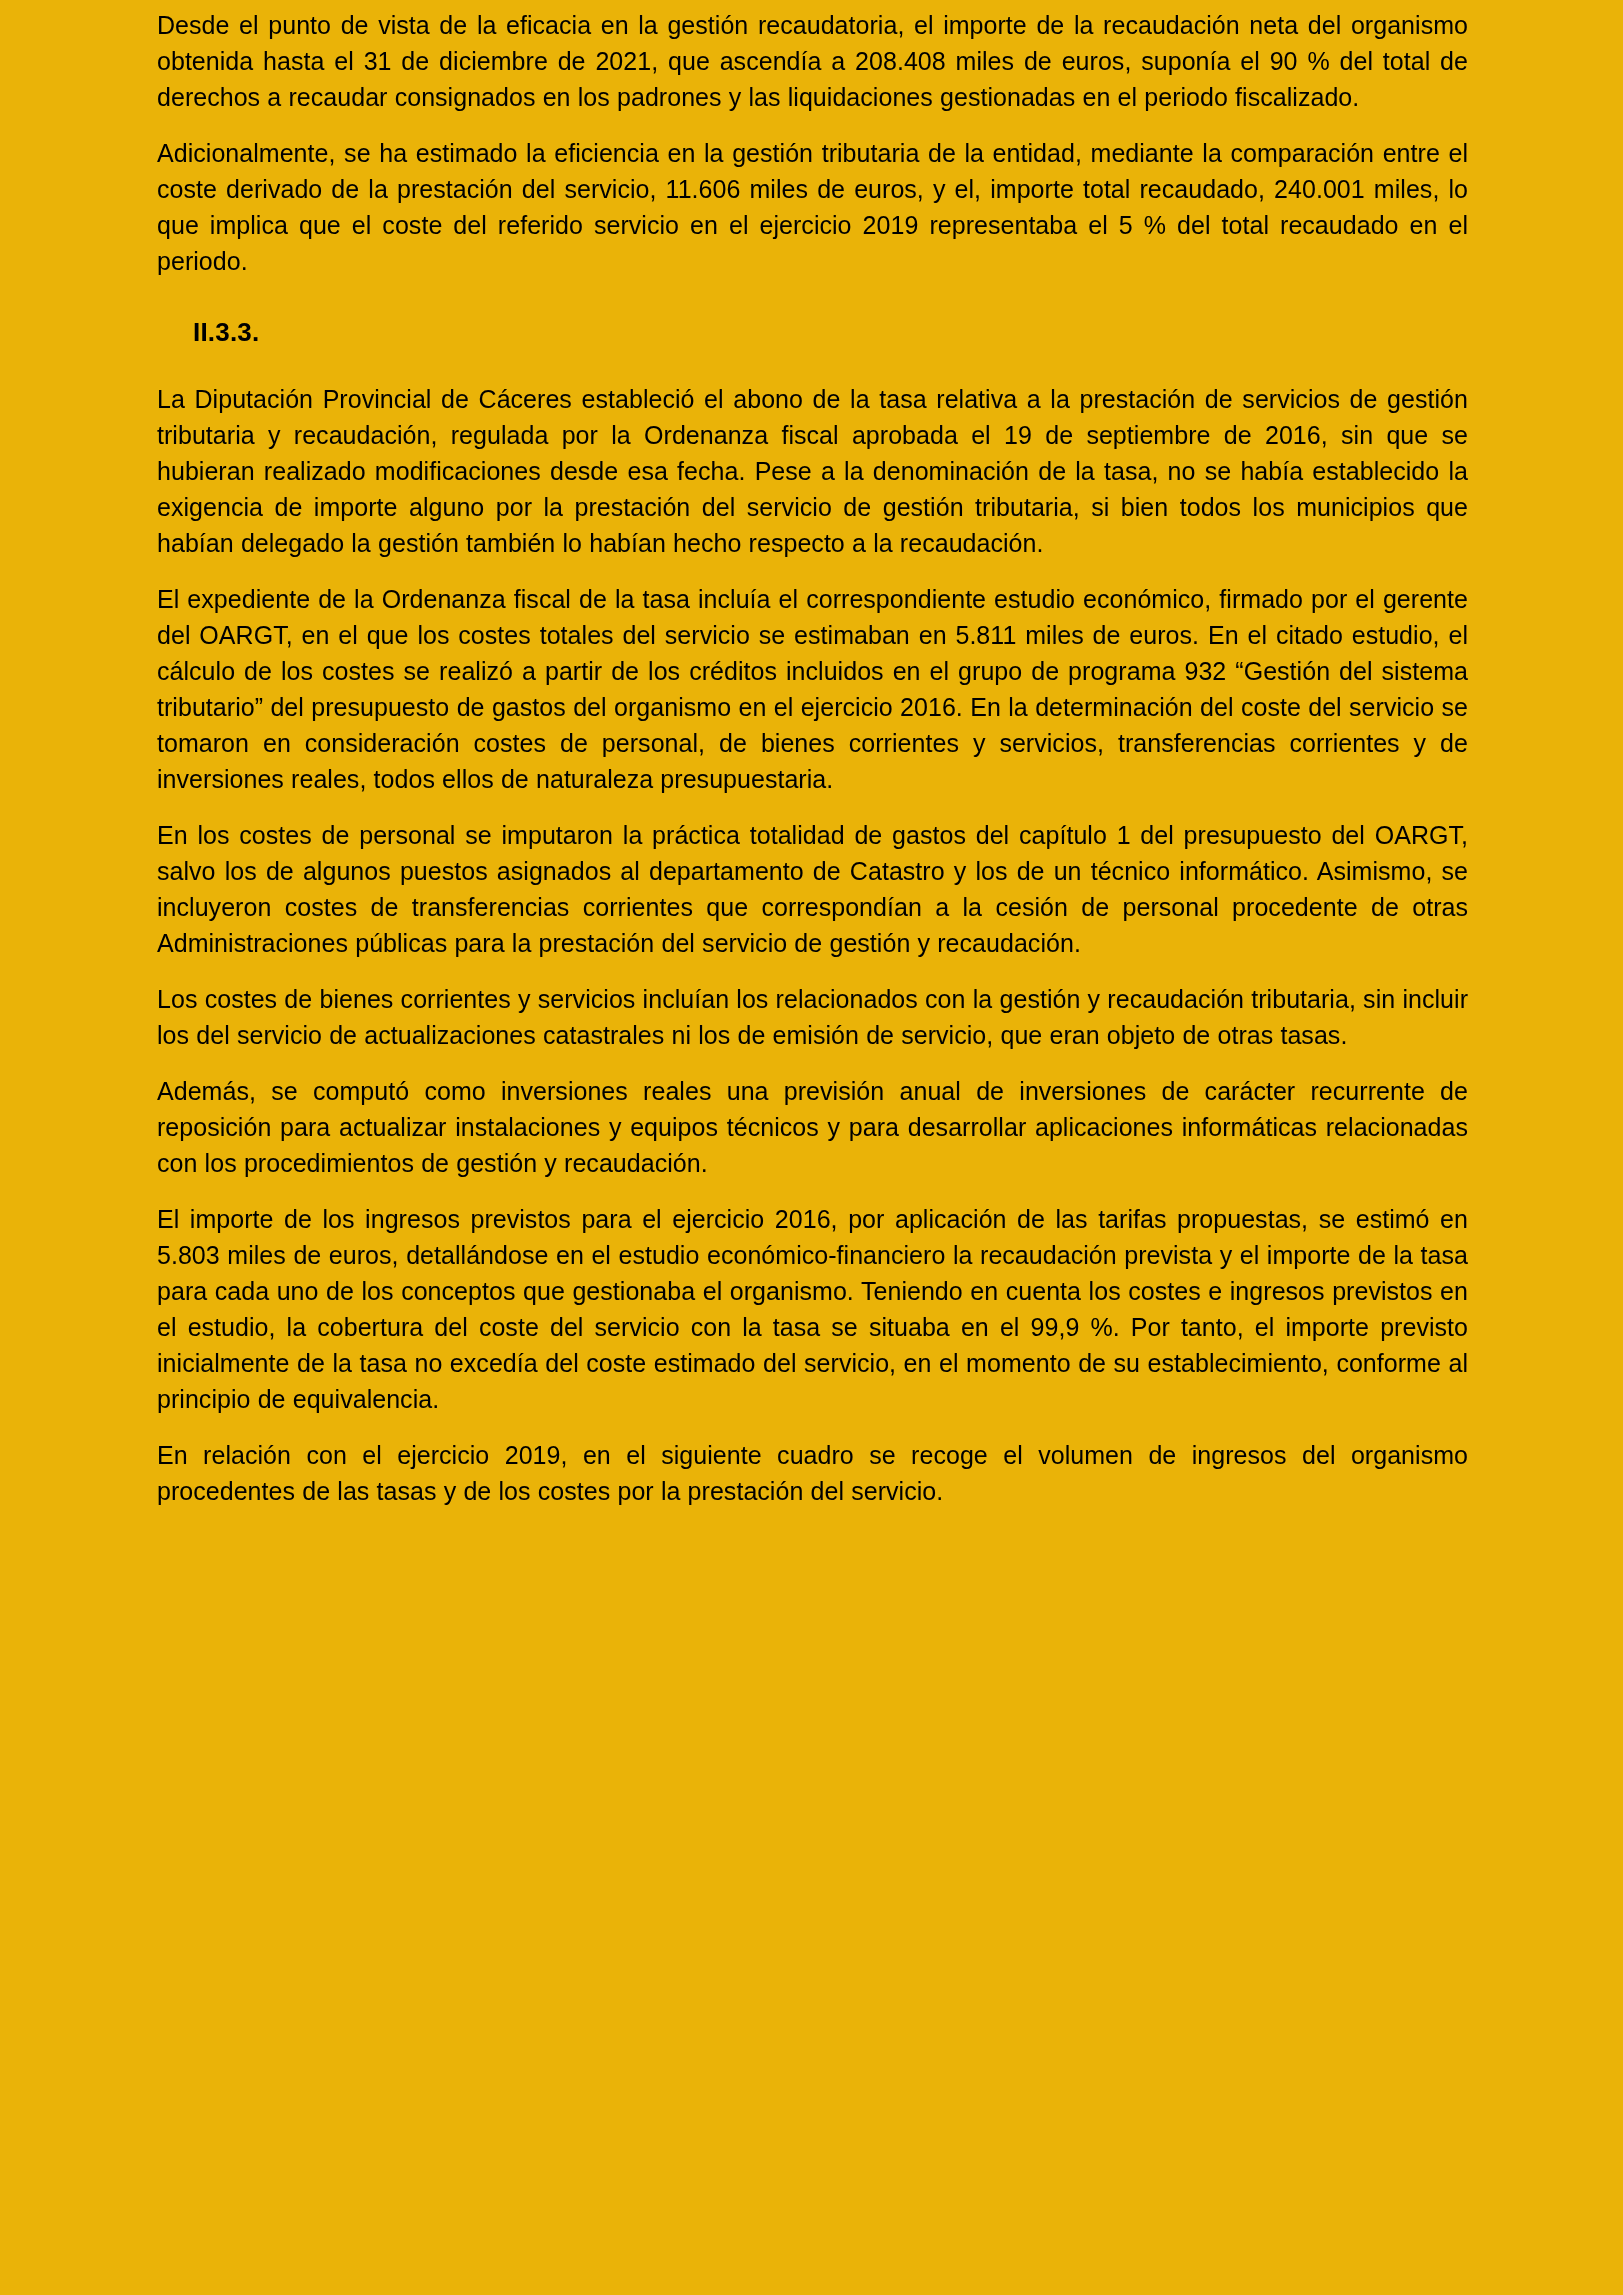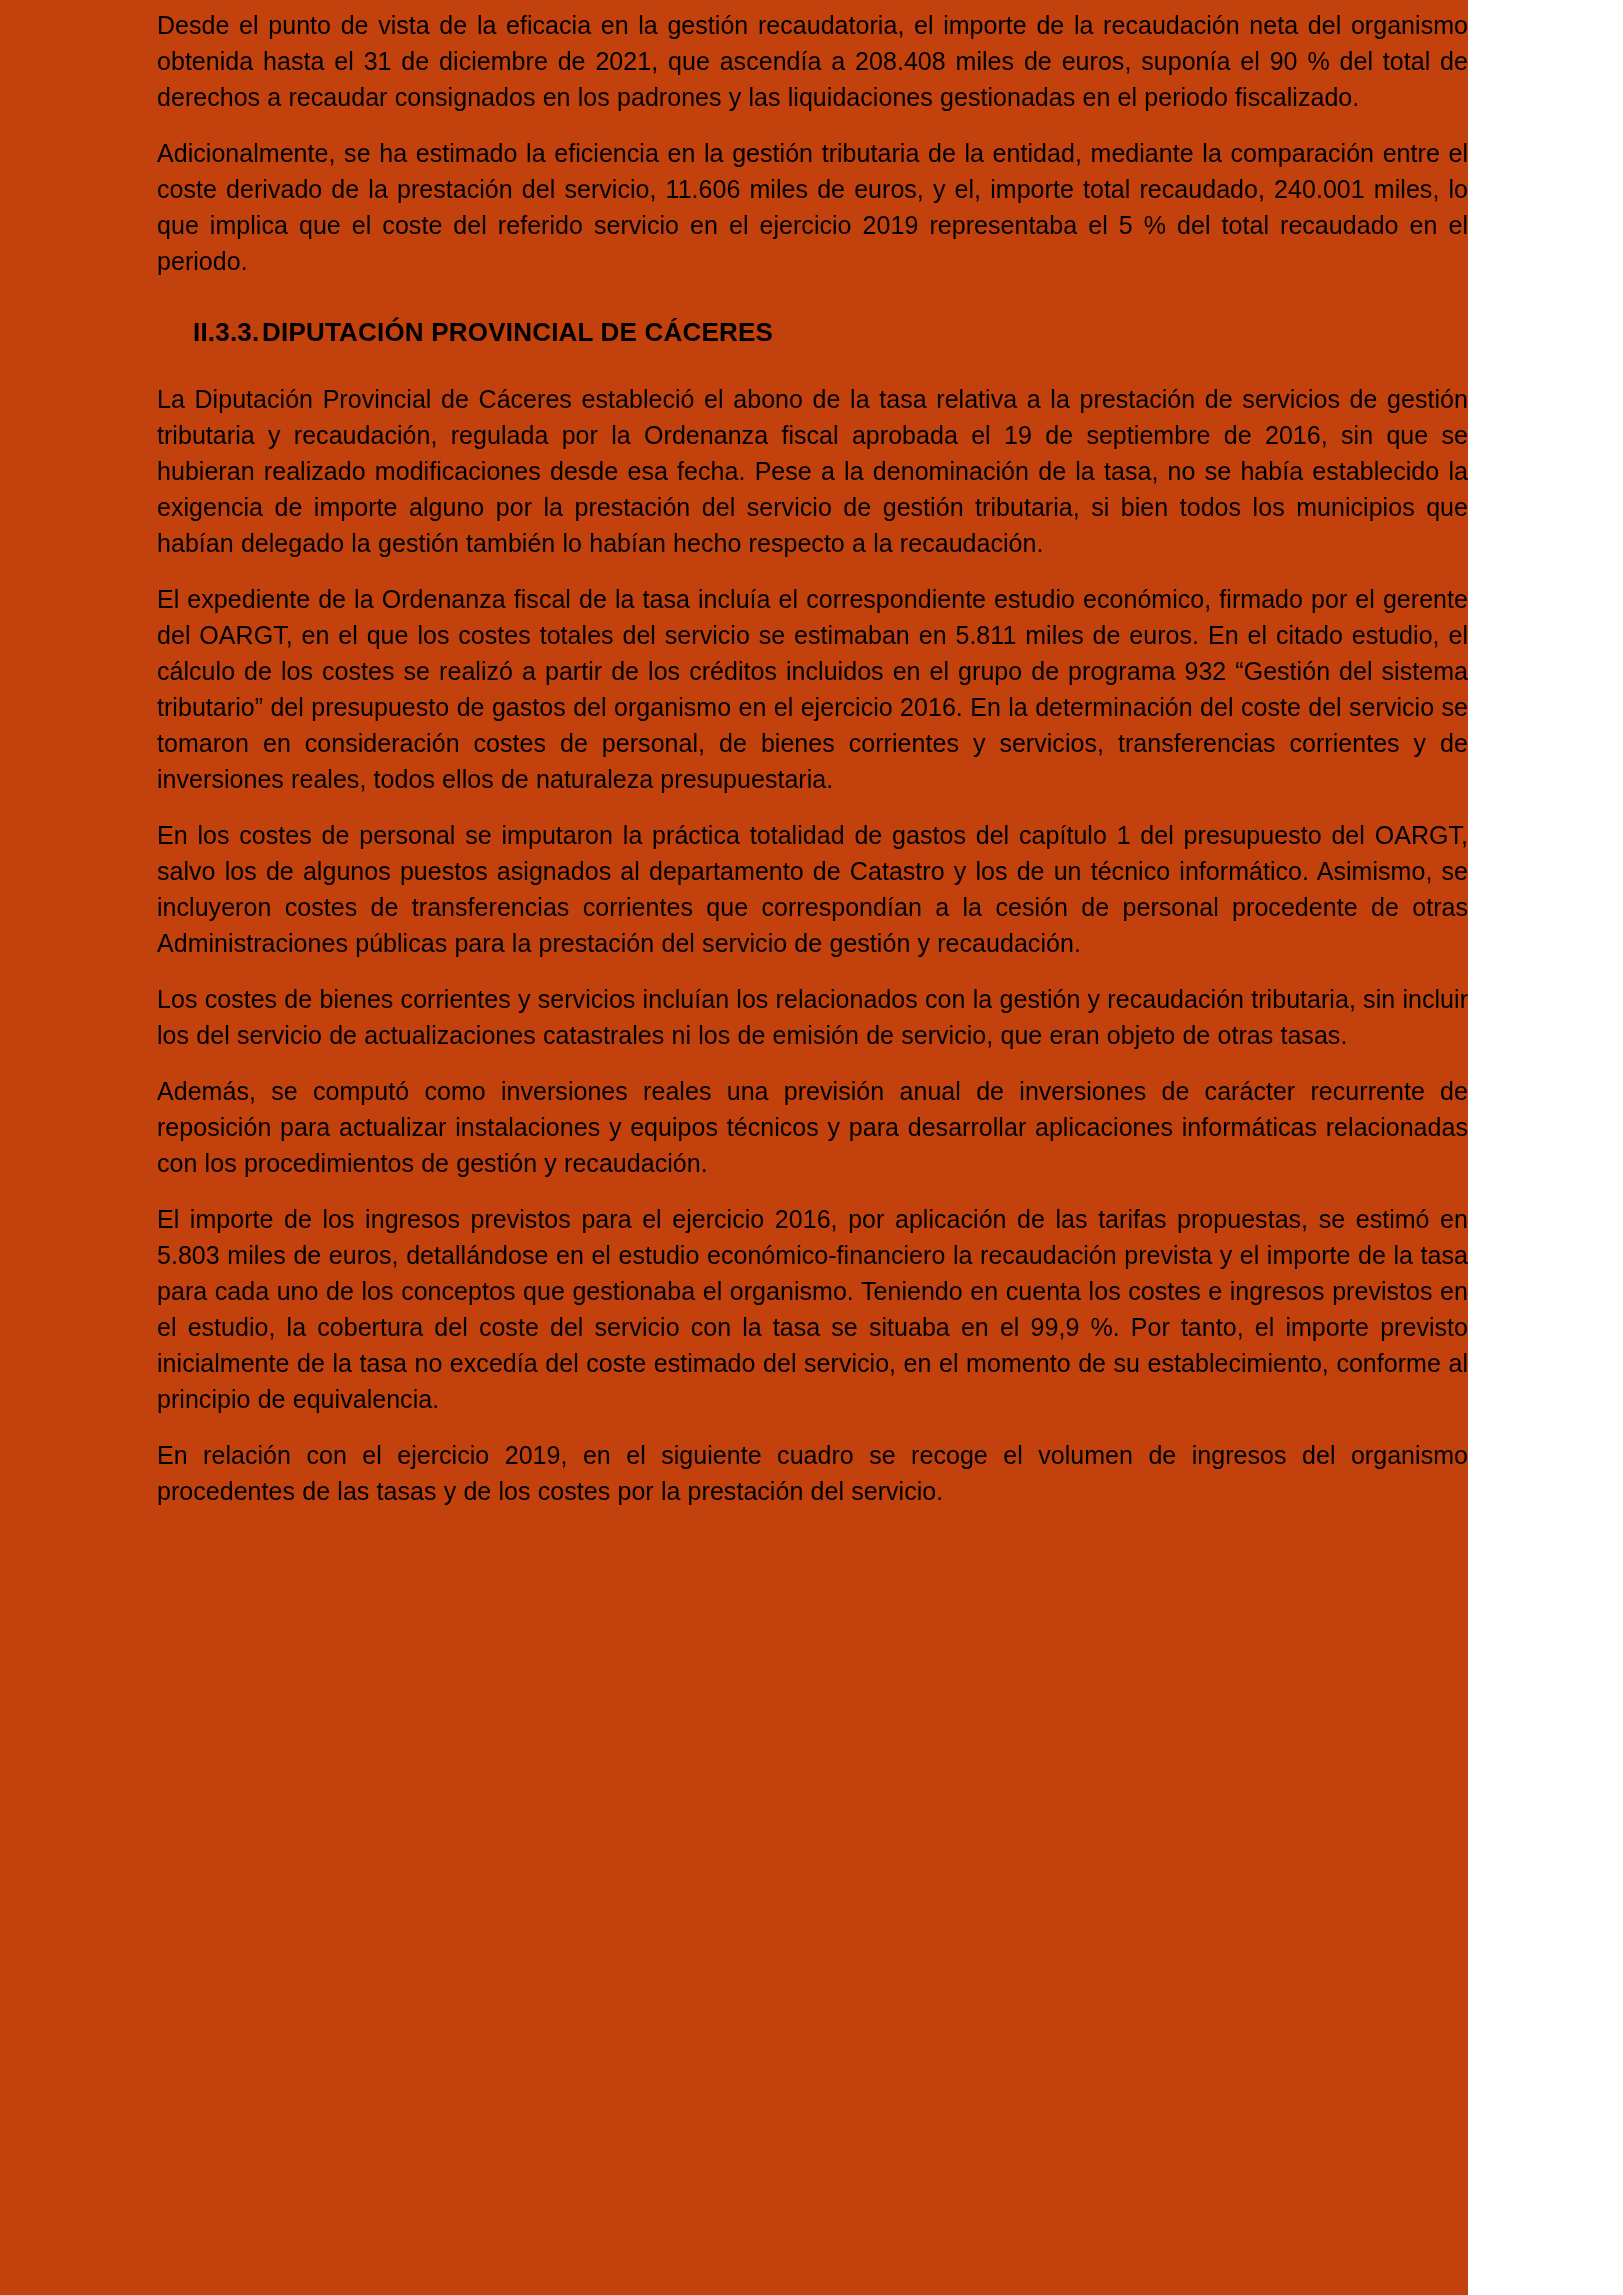--- a/index.html
+++ b/index.html
@@ -9,23 +9,23 @@
   }
   body {
     width: 1623px;
     height: 2295px;
     font-family: "Liberation Sans", sans-serif;
     color: #000000;
     -webkit-font-smoothing: antialiased;
   }
   .page {
     position: relative;
-    width: 1468px;
+    width: 1623px;
     height: 2295px;
-    background: #c2410c;
+    background: #eab308;
     box-sizing: border-box;
     padding: 6.6px 155px 0 157px;
   }
   .content {
     width: 1311px;
   }
   p.body-text {
     font-size: 25px;
     line-height: 36px;
     text-align: justify;
@@ -61,21 +61,20 @@
 
 <div class="page">
   <div class="content">
 
     <p class="body-text">Desde el punto de vista de la eficacia en la gestión recaudatoria, el importe de la recaudación neta del organismo obtenida hasta el 31 de diciembre de 2021, que ascendía a 208.408 miles de euros, suponía el 90 % del total de derechos a recaudar consignados en los padrones y las liquidaciones gestionadas en el periodo fiscalizado.</p>
 
     <p class="body-text">Adicionalmente, se ha estimado la eficiencia en la gestión tributaria de la entidad, mediante la comparación entre el coste derivado de la prestación del servicio, 11.606 miles de euros, y el, importe total recaudado, 240.001 miles, lo que implica que el coste del referido servicio en el ejercicio 2019 representaba el 5 % del total recaudado en el periodo.</p>
 
     <h2 class="section-heading">
       <span class="num">II.3.3.</span>
-      <span class="title">DIPUTACIÓN PROVINCIAL DE CÁCERES</span>
     </h2>
 
     <p class="body-text">La Diputación Provincial de Cáceres estableció el abono de la tasa relativa a la prestación de servicios de gestión tributaria y recaudación, regulada por la Ordenanza fiscal aprobada el 19 de septiembre de 2016, sin que se hubieran realizado modificaciones desde esa fecha. Pese a la denominación de la tasa, no se había establecido la exigencia de importe alguno por la prestación del servicio de gestión tributaria, si bien todos los municipios que habían delegado la gestión también lo habían hecho respecto a la recaudación.</p>
 
     <p class="body-text">El expediente de la Ordenanza fiscal de la tasa incluía el correspondiente estudio económico, firmado por el gerente del OARGT, en el que los costes totales del servicio se estimaban en 5.811 miles de euros. En el citado estudio, el cálculo de los costes se realizó a partir de los créditos incluidos en el grupo de programa 932 “Gestión del sistema tributario” del presupuesto de gastos del organismo en el ejercicio 2016. En la determinación del coste del servicio se tomaron en consideración costes de personal, de bienes corrientes y servicios, transferencias corrientes y de inversiones reales, todos ellos de naturaleza presupuestaria.</p>
 
     <p class="body-text">En los costes de personal se imputaron la práctica totalidad de gastos del capítulo 1 del presupuesto del OARGT, salvo los de algunos puestos asignados al departamento de Catastro y los de un técnico informático. Asimismo, se incluyeron costes de transferencias corrientes que correspondían a la cesión de personal procedente de otras Administraciones públicas para la prestación del servicio de gestión y recaudación.</p>
 
     <p class="body-text">Los costes de bienes corrientes y servicios incluían los relacionados con la gestión y recaudación tributaria, sin incluir los del servicio de actualizaciones catastrales ni los de emisión de servicio, que eran objeto de otras tasas.</p>
 

